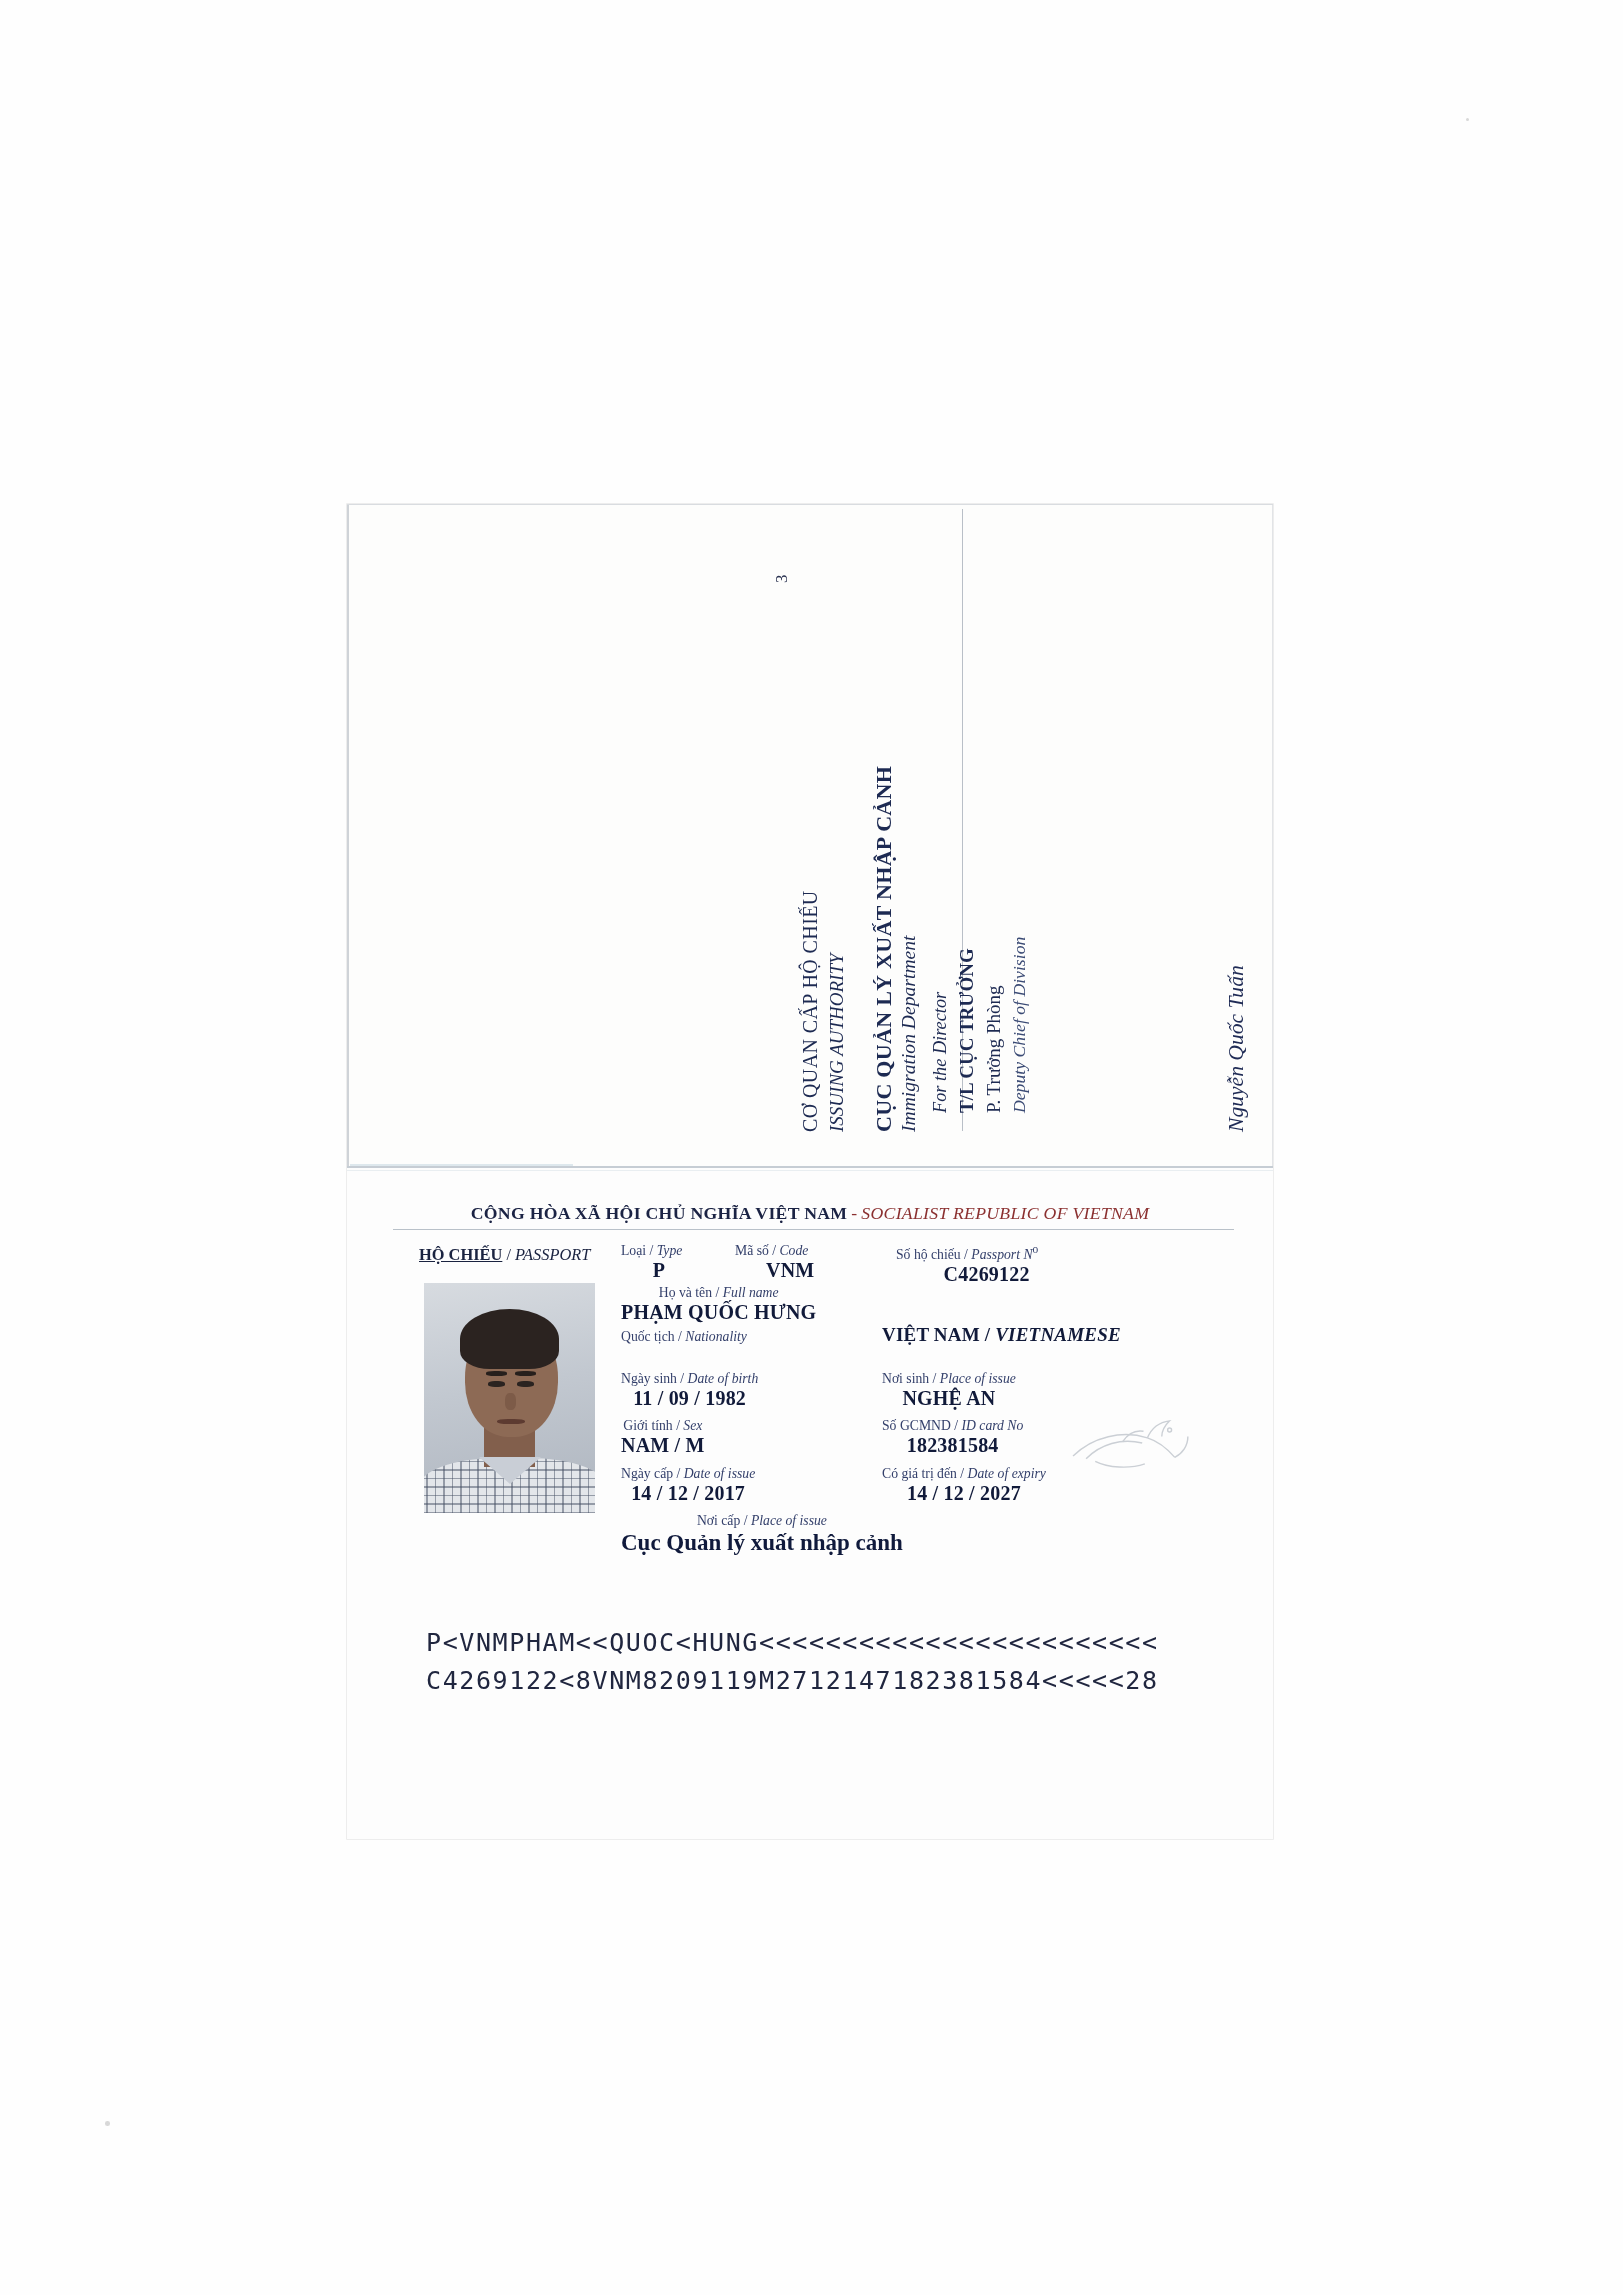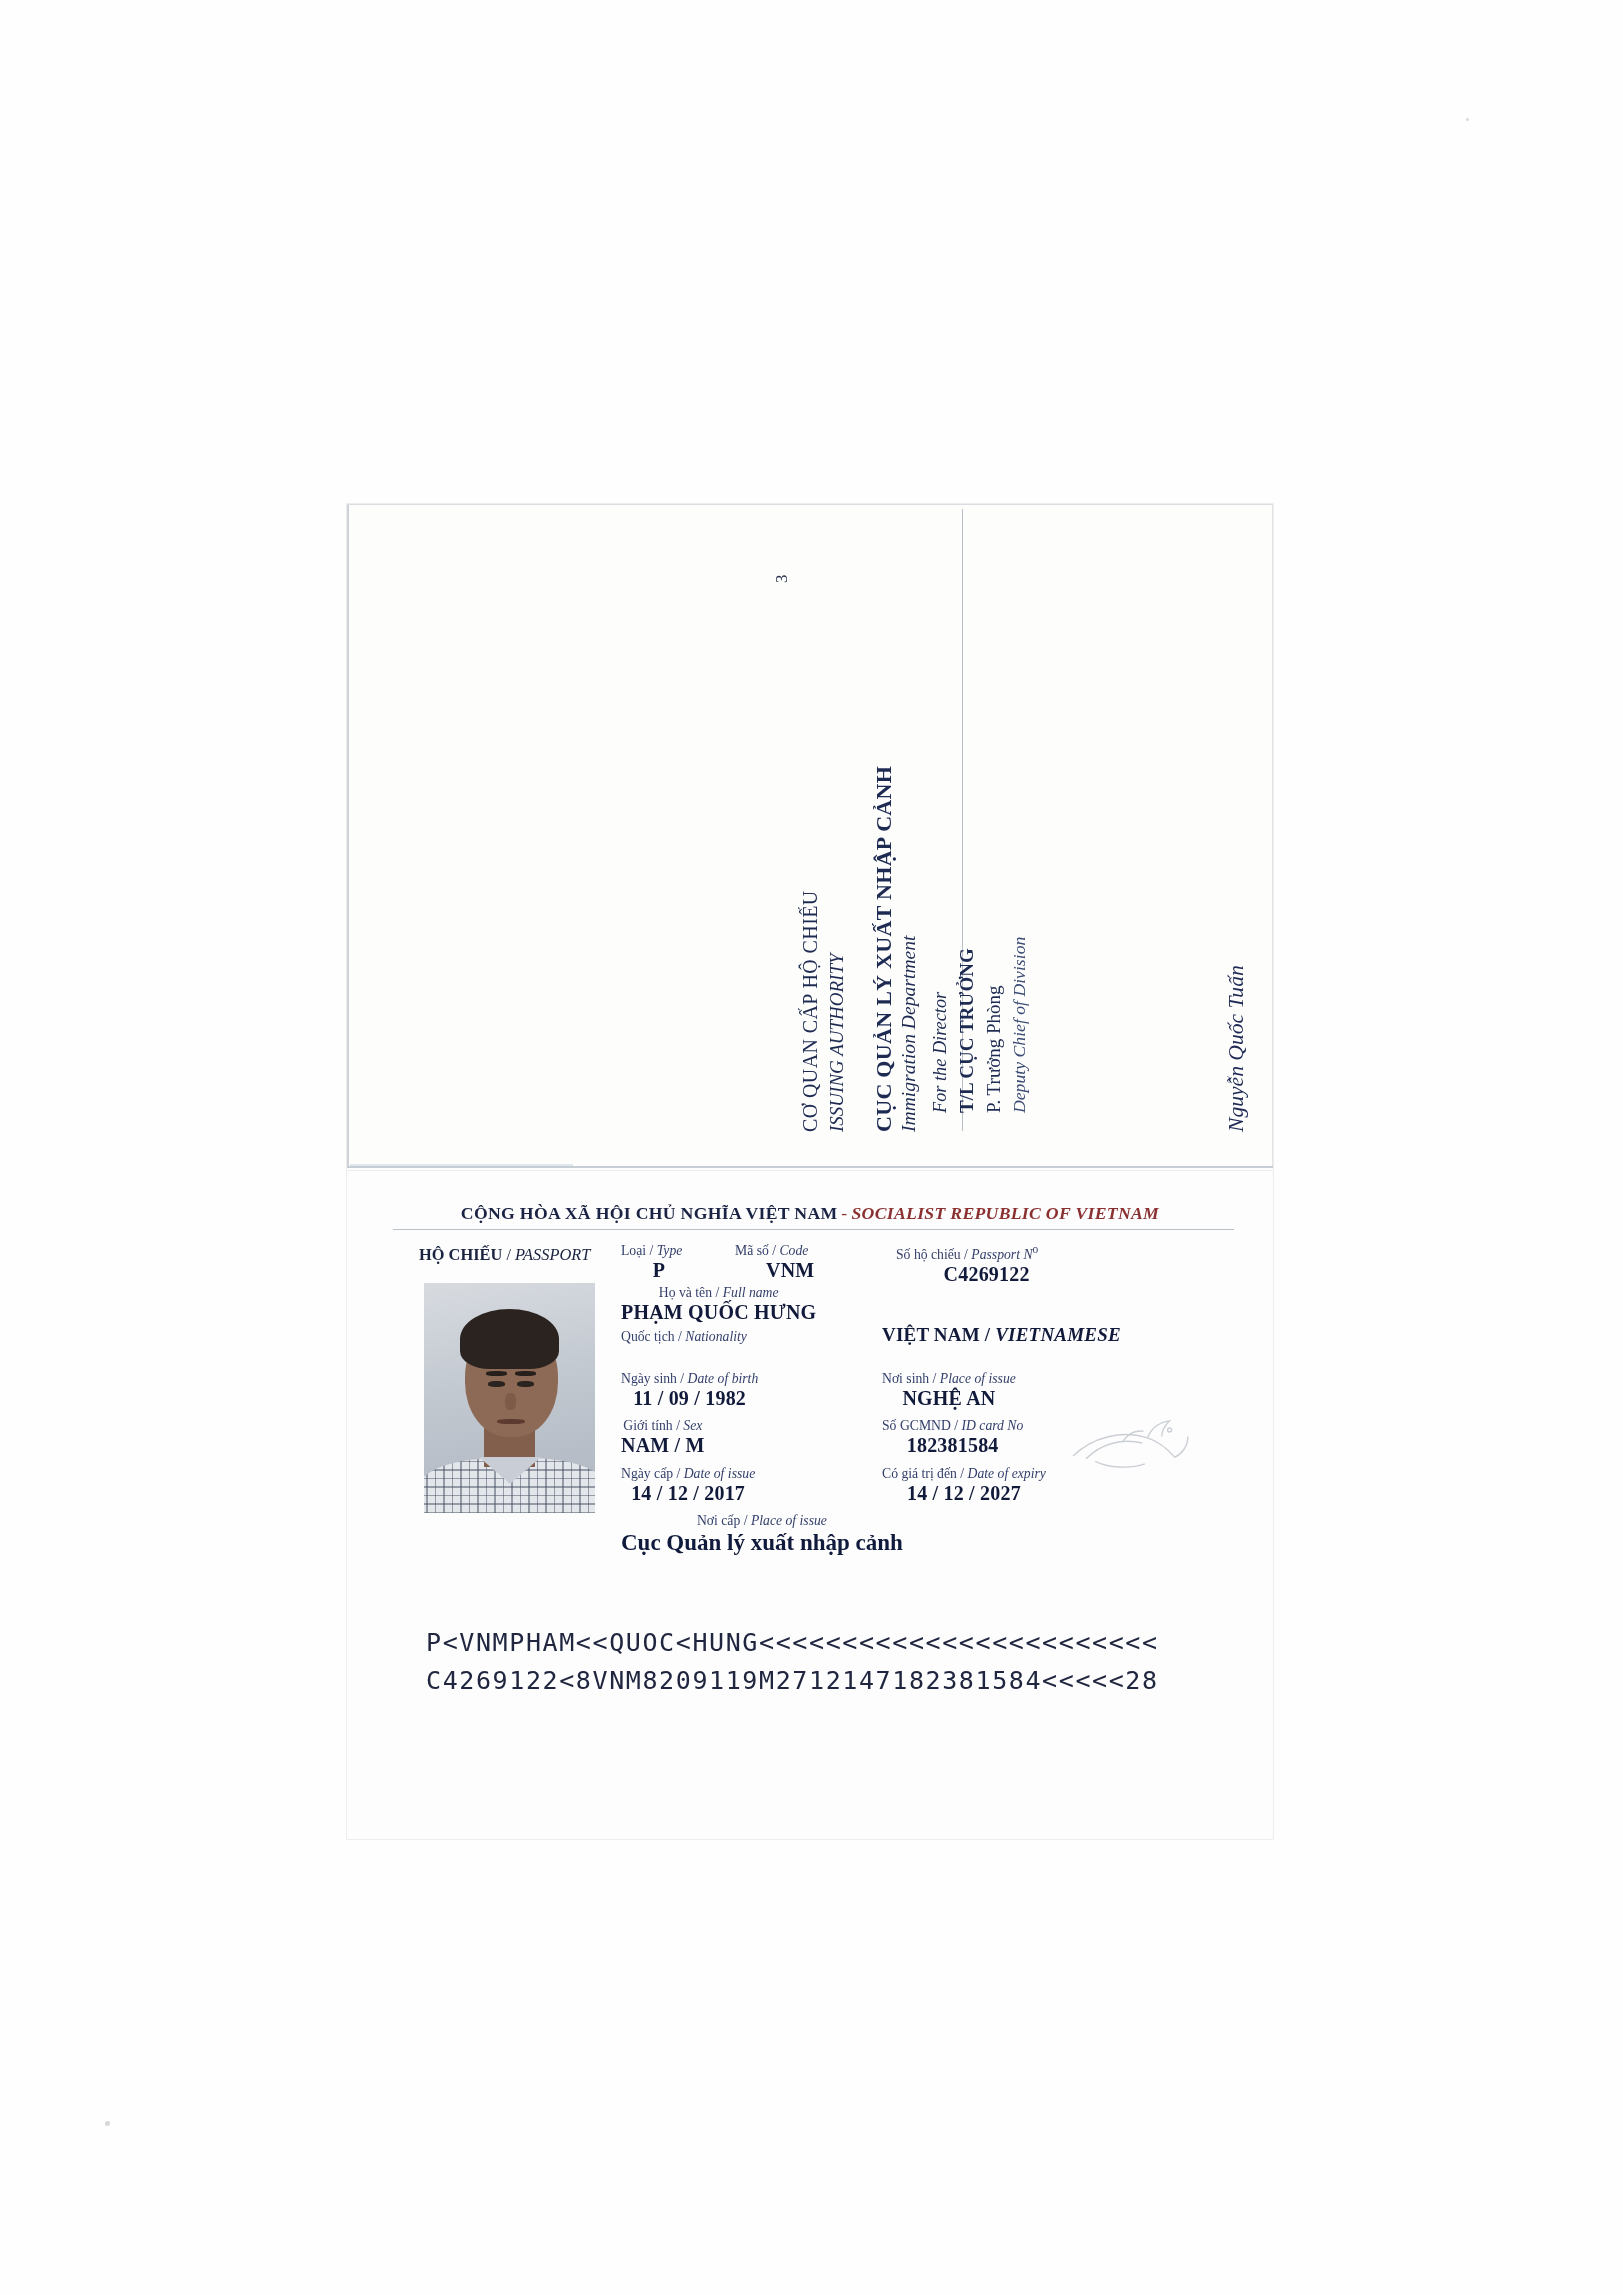--- a/index.html
+++ b/index.html
@@ -186,39 +186,39 @@
     white-space: nowrap;
   }
   .country-header .vn {
     font-weight: bold;
     color: #1b2344;
   }
   .country-header .sep { color: #8b3030; margin: 0 3.9px; }
   .country-header .en {
     font-style: italic;
     color: #8b3030;
-    font-weight: 700;
+    font-weight: 400;
   }
   .header-rule {
     position: absolute;
     left: 46px;
     top: 63px;
     width: 841px;
     height: 1.3px;
     background: #b9c1c9;
   }
 
   .passport-label {
     position: absolute;
     left: 72px;
     top: 79px;
     font-size: 16.4px;
     white-space: nowrap;
   }
-  .passport-label b { font-weight: bold; }
+  .passport-label b { font-weight: bold; text-decoration: underline; }
   .passport-label i { font-style: italic; text-align: right; }
 
   
   .photo {
     position: absolute;
     left: 77px;
     top: 117px;
     width: 171px;
     height: 230px;
     overflow: hidden;

